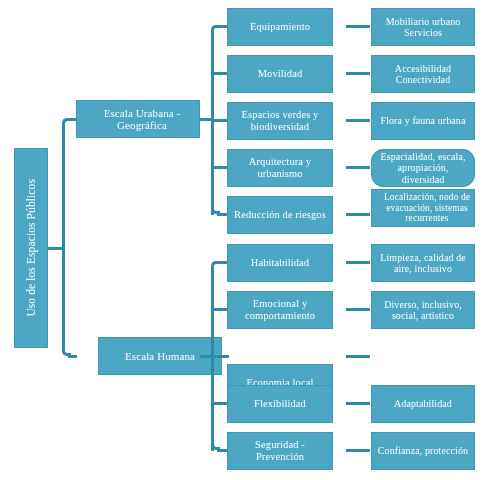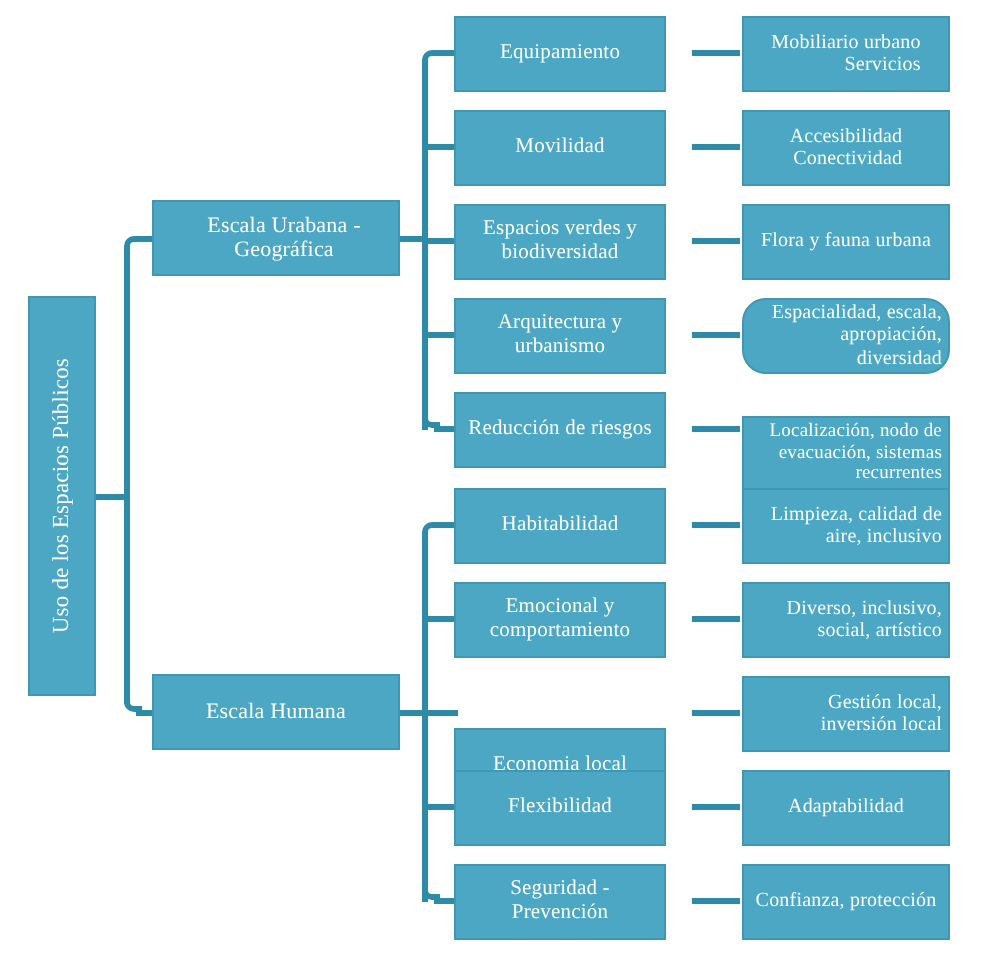--- a/index.html
+++ b/index.html
@@ -56,37 +56,36 @@
   }
 
   
   .node.branch {
     left: 76px;
     width: 124px;
     height: 38px;
     font-size: 11px;
   }
   .node.branch.b0 { top: 100px; padding-left: 8px; }
-  .node.branch.b1 { top: 337px; }
+  .node.branch.b1 { top: 337px; margin-left: 22px; }
 
   
   .node.mid {
     left: 227px;
     width: 106px;
     height: 38px;
     font-size: 10.5px;
   }
 
   
   .node.leaf {
     left: 371px;
     width: 104px;
     height: 38px;
     font-size: 10px;
-    text-align: right;
   }
 
   
   .conn {
     position: absolute;
     background: #2e8ba8;
   }
   .conn.h { height: 3px; }
   .conn.v { width: 3px; }
 
@@ -164,21 +163,21 @@
   <div class="node leaf" style="top:55px;">
     <span style="white-space:pre-line;">Accesibilidad
 Conectividad</span>
   </div>
   <div class="node leaf" style="top:102px;">
     <span>Flora y fauna urbana</span>
   </div>
   <div class="node leaf" style="top:149px;border-radius:12px;">
     <span>Espacialidad, escala, apropiación, diversidad</span>
   </div>
-  <div class="node leaf" style="top:208px; font-size:9.5px;padding-left:8px;">
+  <div class="node leaf" style="top:189px; font-size:9.5px;padding-left:8px;">
     <span>Localización, nodo de evacuación, sistemas recurrentes</span>
   </div>
 
   <div class="node branch b1">
     <span>Escala Humana</span>
   </div>
 
   <div class="conn h" style="left:200px; top:355px; width:14px;"></div>
 
   <div class="elbow tl" style="left:211px; top:261px;"></div>
@@ -212,23 +211,20 @@
   <div class="conn h" style="left:346px; top:355px; width:24px;"></div>
   <div class="conn h" style="left:346px; top:402px; width:24px;"></div>
   <div class="conn h" style="left:346px; top:449px; width:24px;"></div>
 
   <div class="node leaf" style="top:244px;">
     <span>Limpieza, calidad de aire, inclusivo</span>
   </div>
   <div class="node leaf" style="top:291px;">
     <span>Diverso, inclusivo, social, artístico</span>
   </div>
-  <div class="node leaf" style="top:338px;">
-    <span>Gestión local, inversión local</span>
-  </div>
   <div class="node leaf" style="top:385px;">
     <span>Adaptabilidad</span>
   </div>
   <div class="node leaf" style="top:432px;">
     <span>Confianza, protección</span>
   </div>
 
 </div>
 
 </body></html>

